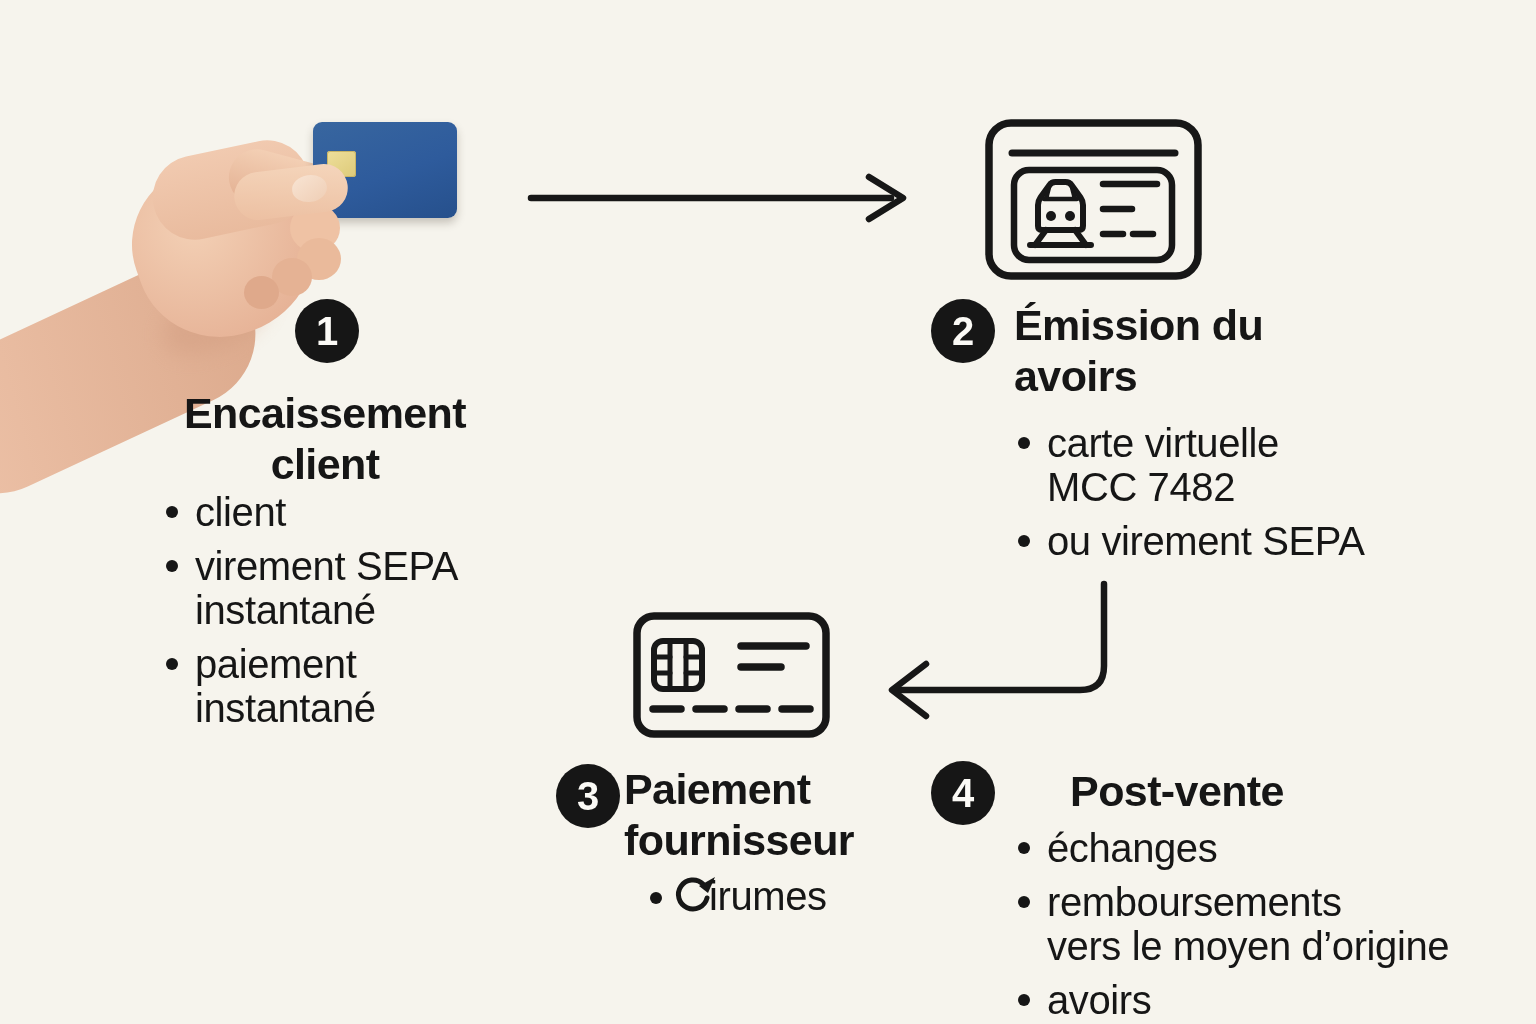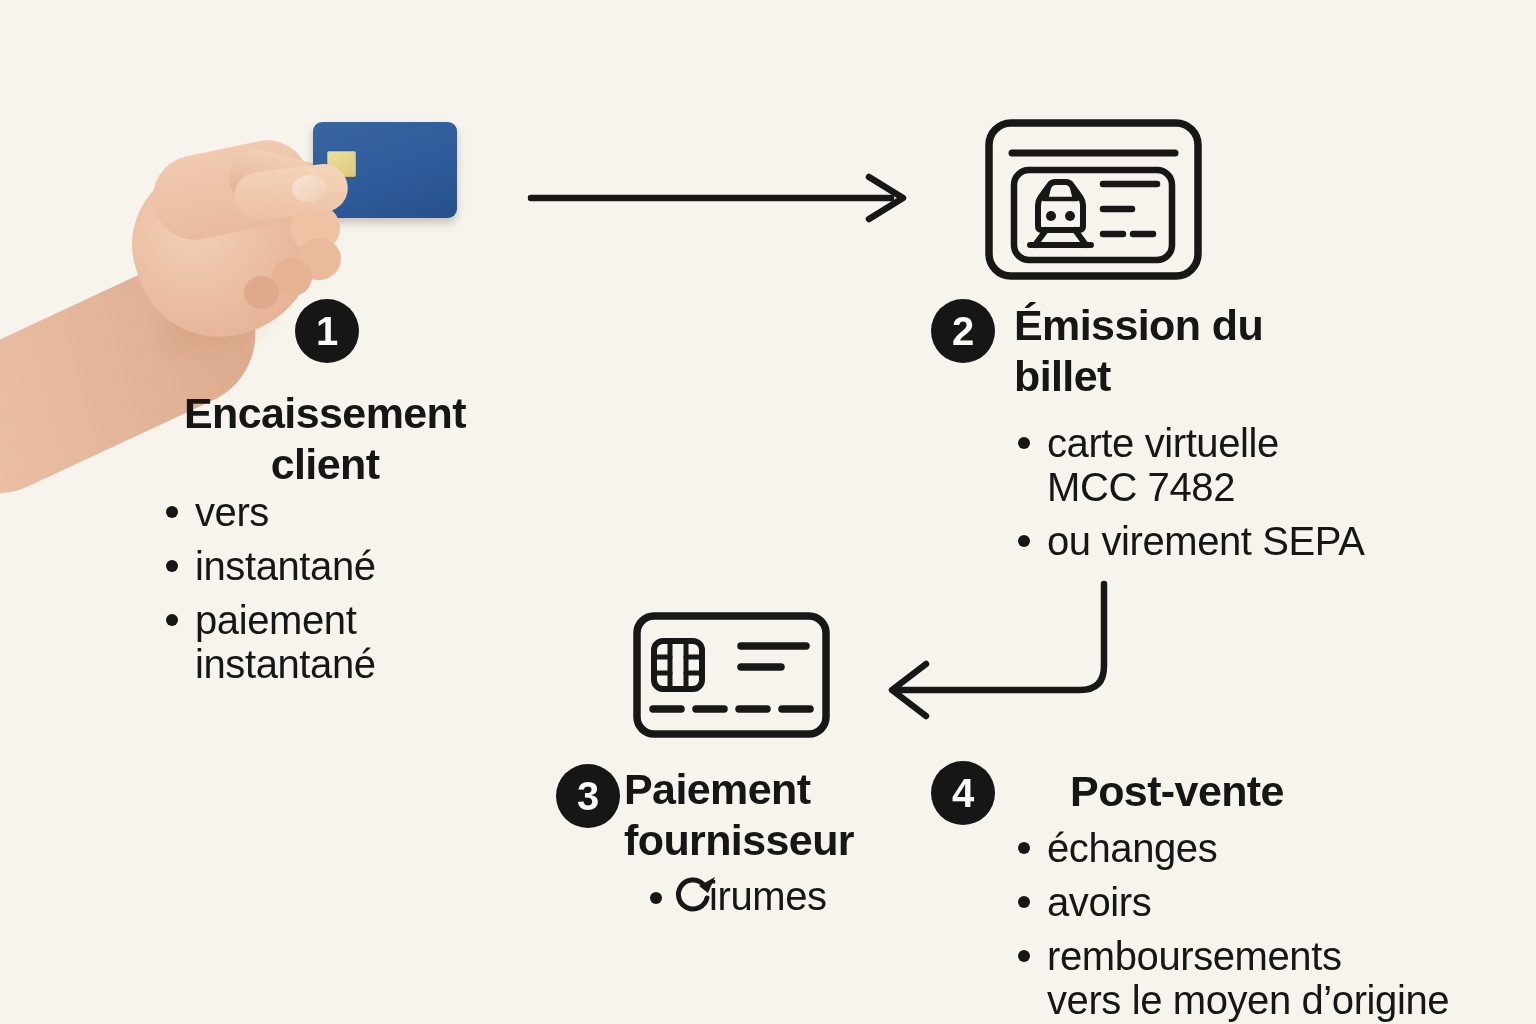--- a/index.html
+++ b/index.html
@@ -140,40 +140,41 @@
     </g>
     <path class="ink" stroke-width="7.5" d="M20 97 H48 M63 97 H91 M106 97 H134 M149 97 H177"></path>
   </svg>
 
   <div class="abs badge text-layer" style="left:295px;top:299px;">1</div>
   <div class="abs title center text-layer" style="left:130px;top:388px;width:390px;text-align:center;">Encaissement client</div>
   <div class="abs bullets text-layer" style="left:166px;top:490px;width:320px;">
     <div class="bullet">
       <span class="dot"></span>
       <span class="bl">
-          <span>vers</span>
-        </span>
-    </div>
-    <div class="bullet">
-      <span class="dot"></span>
-      <span class="bl">
+          <span>client</span>
+        </span>
+    </div>
+    <div class="bullet">
+      <span class="dot"></span>
+      <span class="bl">
+        <span>virement SEPA</span>
         <span>instantané</span>
       </span>
     </div>
     <div class="bullet">
       <span class="dot"></span>
       <span class="bl">
         <span>paiement</span>
         <span>instantané</span>
       </span>
     </div>
   </div>
 
   <div class="abs badge text-layer" style="left:931px;top:299px;">2</div>
-  <div class="abs title text-layer" style="left:1014px;top:300px;width:310px;">Émission du billet</div>
+  <div class="abs title text-layer" style="left:1014px;top:300px;width:310px;">Émission du avoirs</div>
   <div class="abs bullets text-layer" style="left:1018px;top:421px;width:360px;">
     <div class="bullet">
       <span class="dot"></span>
       <span class="bl">
         <span>carte virtuelle</span>
         <span>MCC 7482</span>
       </span>
     </div>
     <div class="bullet">
       <span class="dot"></span>
@@ -197,25 +198,25 @@
   <div class="abs bullets text-layer" style="left:1018px;top:826px;width:460px;">
     <div class="bullet">
       <span class="dot"></span>
       <span class="bl">
           <span>échanges</span>
         </span>
     </div>
     <div class="bullet">
       <span class="dot"></span>
       <span class="bl">
-          <span>avoirs</span>
-        </span>
-    </div>
-    <div class="bullet">
-      <span class="dot"></span>
-      <span class="bl">
         <span>remboursements</span>
         <span>vers le moyen d’origine</span>
       </span>
     </div>
+    <div class="bullet">
+      <span class="dot"></span>
+      <span class="bl">
+          <span>avoirs</span>
+        </span>
+    </div>
   </div>
 
 </div>
 
 </body></html>

